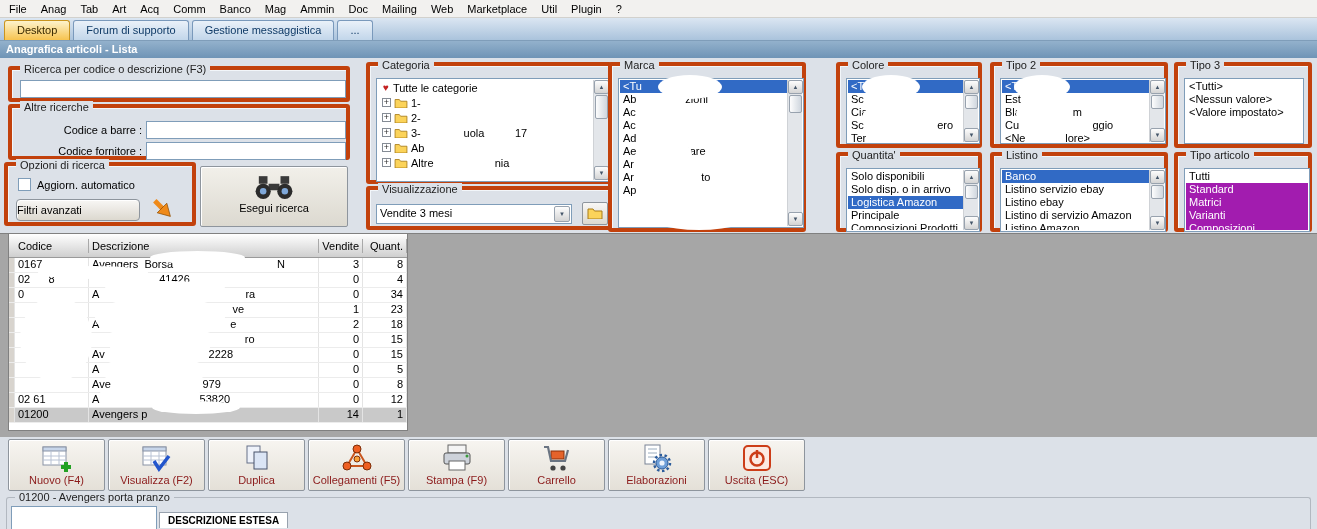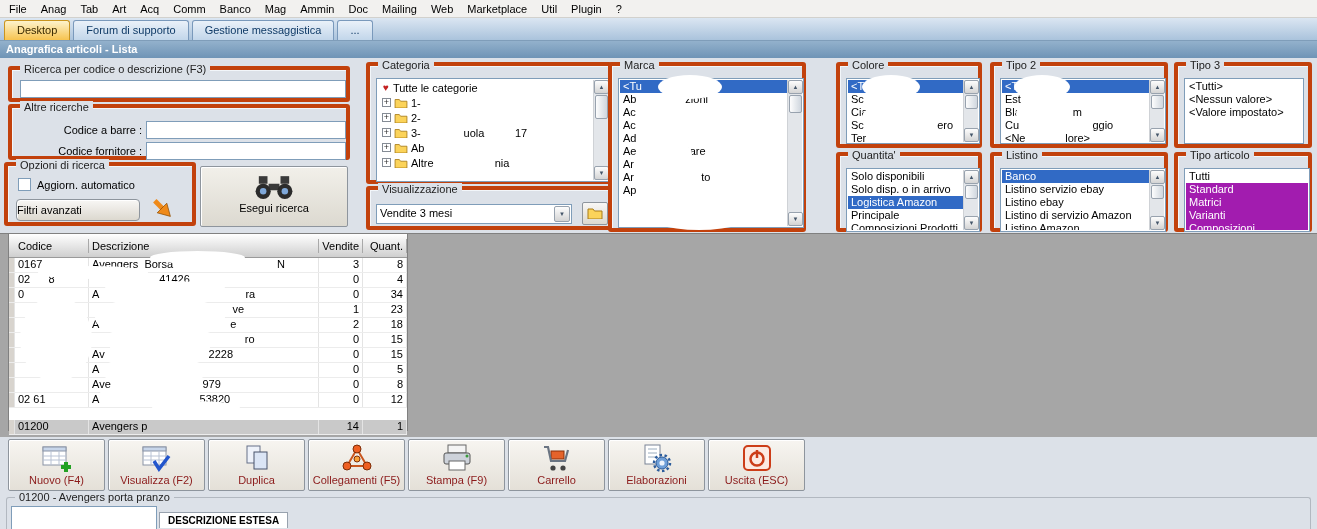--- a/index.html
+++ b/index.html
@@ -56,21 +56,21 @@
   .combo-txt { position:absolute; left:3px; top:2px; white-space:pre; }
   .combo-btn { position:absolute; right:1px; top:1px; bottom:1px; width:16px; background:linear-gradient(#fdfdfd,#d4d4d4); border:1px solid #98a2ae; border-radius:2px; font-size:6px; text-align:center; line-height:15px; color:#45566a; }
   .iconbtn { position:absolute; background:linear-gradient(#f8f7f5,#dcd8cf); border:1px solid #8e959d; border-radius:2px; display:flex; align-items:center; justify-content:center; }
 
   
   .grayband { position:absolute; left:0; top:233px; width:1317px; height:204px; background:#a6a6a6; border-top:1px solid #808080; }
   .table { position:absolute; left:8px; top:233px; width:400px; height:198px; background:#fff; border:1px solid #808080; }
   .thead { display:flex; height:24px; background:linear-gradient(#ffffff,#cfcfcf); border-bottom:1px solid #9a9a9a;align-items:center; }
   .th { padding:1px 3px; border-right:1px solid #a9a9a9; font-size:11px; white-space:pre; overflow:hidden; }
   .tr { display:flex; height:15px; border-bottom:1px solid #ececec; background:#fff; }
-  .tr.selrow { background:#c9c9c9;margin-top:12px; }
+  .tr.selrow { background:#c9c9c9; }
   .td { padding:0 3px; border-right:1px solid #e4e4e4; font-size:11px; white-space:pre; overflow:hidden; }
   .th-rs,.td-rs { width:6px; padding:0; }
   .td-rs { background:#d8d4ce; }
   .th-c,.td-c { width:74px; }
   .th-d,.td-d { width:230px; }
   .th-v,.td-v { width:44px; text-align:right; }
   .th-q,.td-q { width:44px; text-align:right; }
 
   
   .tbtn { position:absolute; top:439px; width:97px; height:52px; background:linear-gradient(#f7f5f1,#e4e0d8); border:1px solid #8e959d; border-radius:2px; box-shadow:inset 1px 1px 0 #fff; text-align:center; color:#8b1a1a; font-size:11px; }

